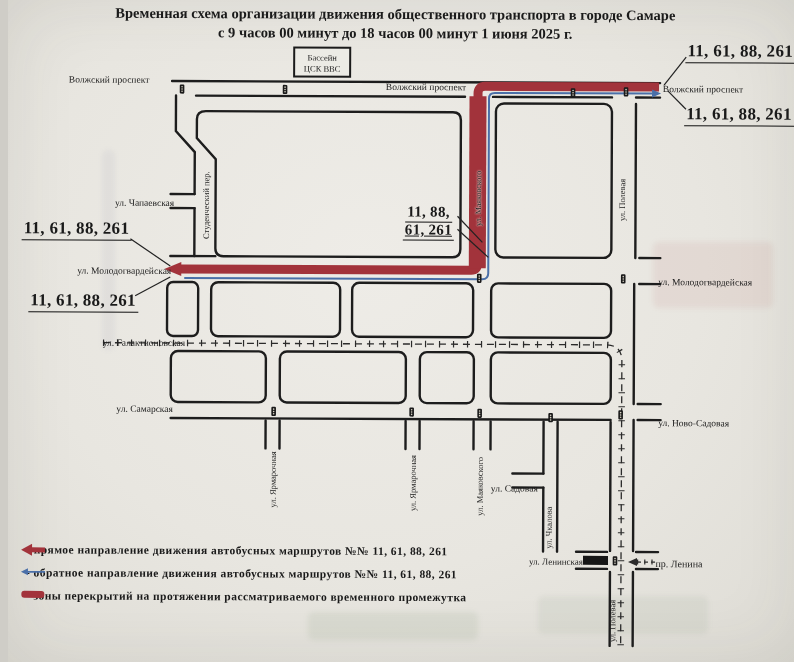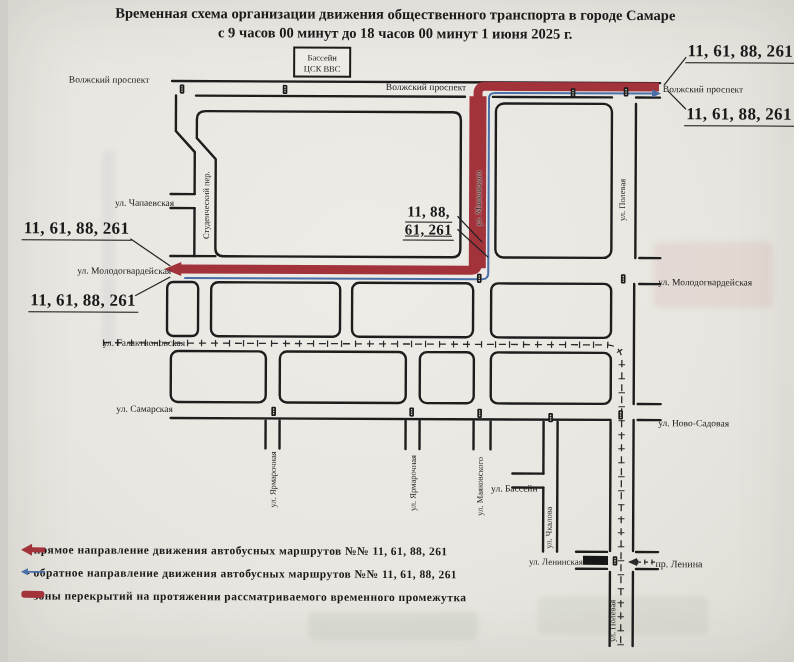--- a/index.html
+++ b/index.html
@@ -148,21 +148,21 @@
     <div class="hlabel" style="left:136px;top:204px;text-align:center;">ул. Чапаевская</div>
     <div class="vlabel" style="left:198px;top:206px;">Студенческий пер.</div>
     <div class="vlabel onred" style="left:470px;top:198px;">ул. Маяковского</div>
     <div class="hlabel" style="left:116px;top:272px;">ул. Молодогвардейская</div>
     <div class="hlabel" style="left:697px;top:281px;">ул. Молодогвардейская</div>
     <div class="hlabel" style="left:136px;top:344px;">ул. Галактионовская</div>
     <div class="hlabel" style="left:137px;top:410px;">ул. Самарская</div>
     <div class="vlabel" style="left:266px;top:480px;">ул. Ярмарочная</div>
     <div class="vlabel" style="left:406px;top:483px;">ул. Ярмарочная</div>
     <div class="vlabel" style="left:473px;top:486px;">ул. Маяковского</div>
-    <div class="hlabel" style="left:507px;top:488px;">ул. Бассейн</div>
+    <div class="hlabel" style="left:507px;top:488px;">ул. Садовая</div>
     <div class="vlabel" style="left:542px;top:527px;">ул. Чкалова</div>
     <div class="vlabel" style="left:614px;top:199px;">ул. Полевая</div>
     <div class="vlabel" style="left:606px;top:620px;">ул. Полевая</div>
     <div class="hlabel" style="left:686px;top:422px;">ул. Ново-Садовая</div>
     <div class="hlabel" style="left:549px;top:561px;font-size:9px;text-align:center;">ул. Ленинская</div>
     <div class="hlabel" style="left:672px;top:563px;font-size:10px;">пр. Ленина</div>
 
     <div class="route" style="left:731px;top:51px;">11, 61, 88, 261</div>
     <div class="route" style="left:730px;top:114px;">11, 61, 88, 261</div>
     <div class="route" style="left:68px;top:231px;">11, 61, 88, 261</div>

